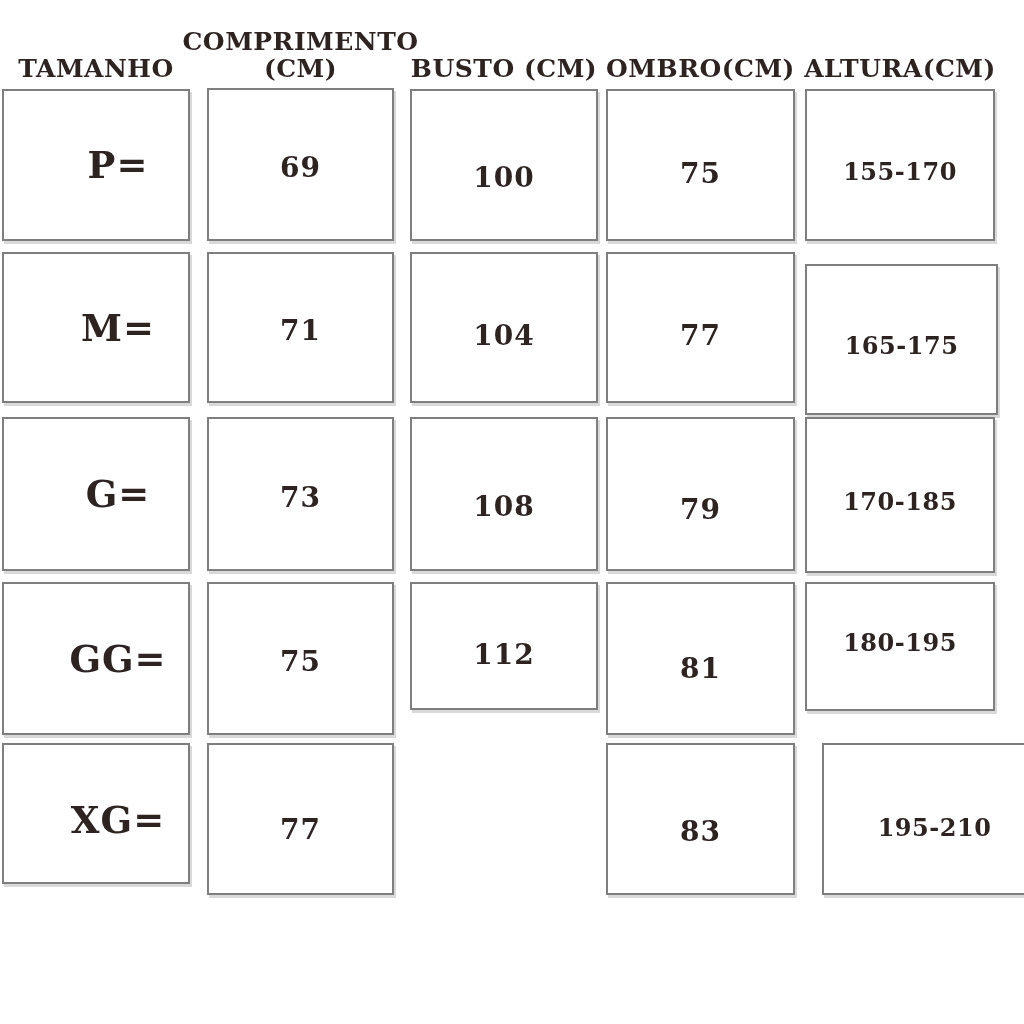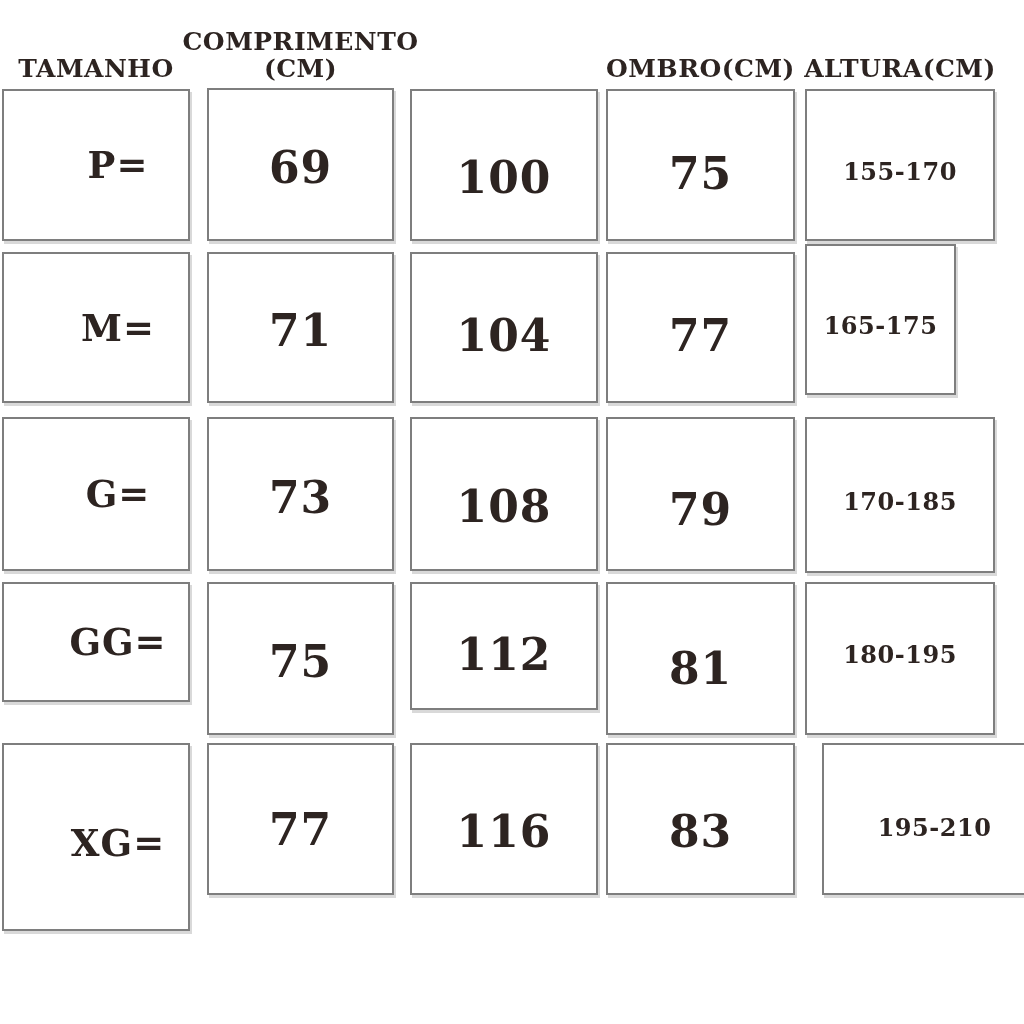--- a/index.html
+++ b/index.html
@@ -46,35 +46,39 @@
     align-items: center;
     justify-content: center;
   }
   .t {
     font-weight: bold;
     color: var(--txt, #2d2421);
     white-space: nowrap;
     transform: translate(var(--dx, 0px), var(--dy, 0px));
   }
   .size  { font-size: 37px; --dx: 22px; letter-spacing: 1px; }
-  .num   { font-size: 44px; --dy: 8px;  letter-spacing: 1px; }
+  .num   { font-size: 28px; --dy: 8px;  letter-spacing: 1px; }
   .range { font-size: 24px; --dy: 6px;  letter-spacing: 0.5px; }
 </style>
 </head>
 <body>
 
 <div class="canvas">
 
   <div class="hdr" style="left:2px;width:188px">
     <span class="h-line">TAMANHO</span>
 
   </div>
   <div class="hdr" style="left:207px;width:187px">
     <span class="h-line">COMPRIMENTO</span>
     <span class="h-line">(CM)</span>
+  </div>
+  <div class="hdr" style="left:410px;width:188px">
+    <span class="h-line">BUSTO (CM)</span>
+
   </div>
   <div class="hdr" style="left:606px;width:189px">
     <span class="h-line">OMBRO(CM)</span>
 
   </div>
   <div class="hdr" style="left:805px;width:190px">
     <span class="h-line">ALTURA(CM)</span>
 
   </div>
 
@@ -99,64 +103,61 @@
   </div>
   <div class="cell" style="left:207px;top:252px;width:187px;height:151px">
     <span class="t num" style="--dy:3px">71</span>
   </div>
   <div class="cell" style="left:410px;top:252px;width:188px;height:151px">
     <span class="t num">104</span>
   </div>
   <div class="cell" style="left:606px;top:252px;width:189px;height:151px">
     <span class="t num">77</span>
   </div>
-  <div class="cell" style="left:805px;top:244px;width:151px;height:151px">
+  <div class="cell" style="left:805px;top:264px;width:193px;height:151px">
     <span class="t range">165-175</span>
   </div>
 
   <div class="cell" style="left:2px;top:417px;width:188px;height:154px">
     <span class="t size">G=</span>
   </div>
   <div class="cell" style="left:207px;top:417px;width:187px;height:154px">
     <span class="t num" style="--dy:3px">73</span>
   </div>
   <div class="cell" style="left:410px;top:417px;width:188px;height:154px">
     <span class="t num" style="--dy:12px">108</span>
   </div>
   <div class="cell" style="left:606px;top:417px;width:189px;height:154px">
     <span class="t num" style="--dy:15px">79</span>
   </div>
   <div class="cell" style="left:805px;top:417px;width:190px;height:156px">
     <span class="t range">170-185</span>
   </div>
 
-  <div class="cell" style="left:2px;top:582px;width:188px;height:120px">
+  <div class="cell" style="left:2px;top:582px;width:188px;height:153px">
     <span class="t size">GG=</span>
   </div>
   <div class="cell" style="left:207px;top:582px;width:187px;height:153px">
     <span class="t num" style="--dy:3px">75</span>
   </div>
   <div class="cell" style="left:410px;top:582px;width:188px;height:128px">
     <span class="t num">112</span>
   </div>
   <div class="cell" style="left:606px;top:582px;width:189px;height:153px">
     <span class="t num" style="--dy:10px">81</span>
   </div>
-  <div class="cell" style="left:805px;top:582px;width:190px;height:153px">
+  <div class="cell" style="left:805px;top:582px;width:190px;height:129px">
     <span class="t range" style="--dy:-4px">180-195</span>
   </div>
 
-  <div class="cell" style="left:2px;top:743px;width:188px;height:188px">
+  <div class="cell" style="left:2px;top:743px;width:188px;height:141px">
     <span class="t size" style="--dy:6px">XG=</span>
   </div>
   <div class="cell" style="left:207px;top:743px;width:187px;height:152px">
     <span class="t num" style="--dy:10px">77</span>
-  </div>
-  <div class="cell" style="left:410px;top:743px;width:188px;height:152px">
-    <span class="t num" style="--dy:12px">116</span>
   </div>
   <div class="cell" style="left:606px;top:743px;width:189px;height:152px">
     <span class="t num" style="--dy:12px">83</span>
   </div>
   <div class="cell" style="left:822px;top:743px;width:225px;height:152px">
     <span class="t range" style="--dy:8px">195-210</span>
   </div>
 
 </div>
 

